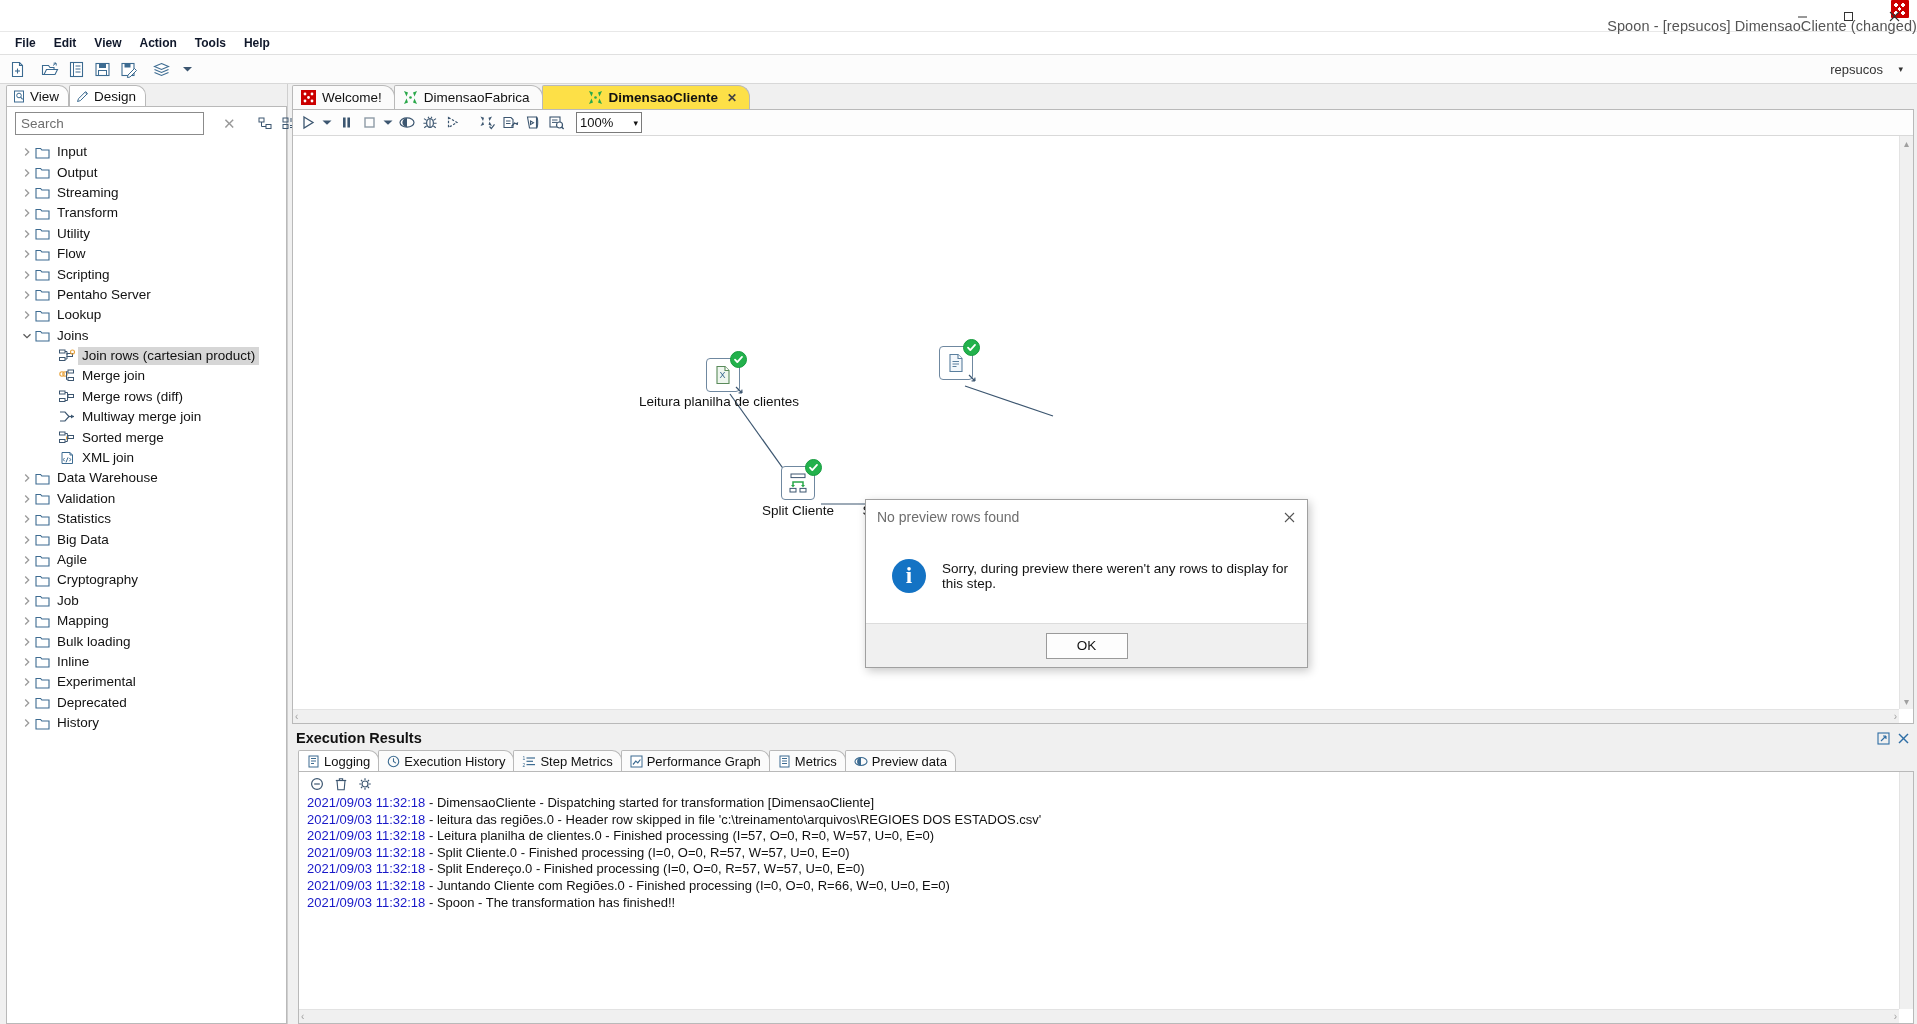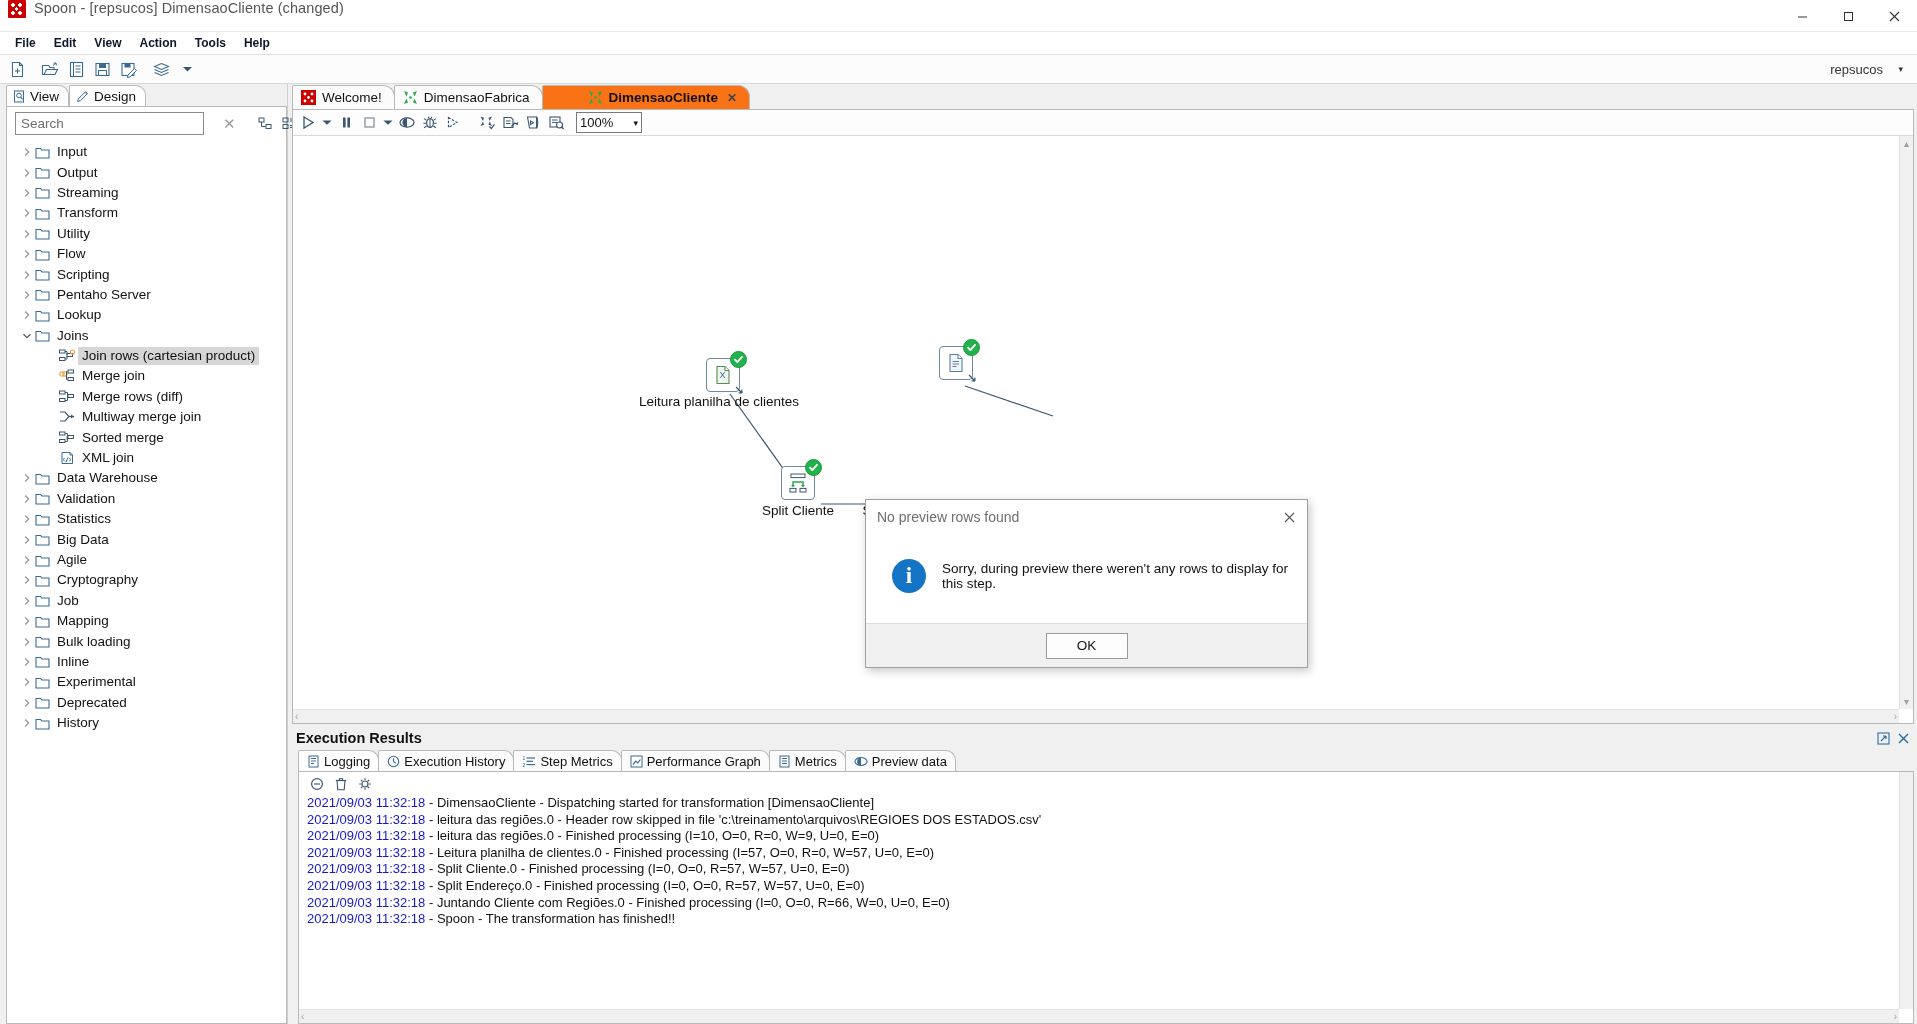--- a/index.html
+++ b/index.html
@@ -14,23 +14,24 @@
     width: 1917px; height: 1024px;
     position: relative;
     display: flex; flex-direction: column;
     background: #f0f0f0;
   }
 
   
   .titlebar {
     height: 32px; min-height: 32px;
     background: #ffffff;
-    display: flex; align-items: flex-start;
+    display: flex; align-items: flex-end;
     border-bottom: 1px solid #e8e8e8;
     position: relative;
+    flex-direction: column;
   }
   .titlebar .app-icon {
     width: 18px; height: 18px; margin-left: 8px; margin-right: 8px;
     background: #cc0000; border-radius: 1px;
     position: relative; flex: none;
   }
   .titlebar .app-icon::before {
     content: ""; position: absolute; left: 3px; top: 3px;
     width: 12px; height: 12px;
     background:
@@ -169,21 +170,21 @@
   .tabrow {
     height: 25px; display: flex; align-items: flex-end;
     padding-left: 4px; background: #f0f0f0;
   }
   .ttab {
     height: 24px; display: flex; align-items: center; gap: 6px;
     padding: 0 12px 0 8px; font-size: 13.5px; color: #111;
     background: #fbfbfb; border: 1px solid #b9b9b9; border-bottom: none;
     border-radius: 2px 12px 0 0; margin-right: -1px;
   }
-  .ttab.active { background: #f97316; font-weight: bold; padding-left: 45px; }
+  .ttab.active { background: #fde047; font-weight: bold; padding-left: 45px; }
   .ttab .closex { font-size: 12px; color: #444; margin-left: 3px; }
   .editor-area {
     flex: 1; display: flex; flex-direction: column;
     background: #ffffff; border: 1px solid #b9b9b9;
     margin-left: 4px; min-height: 0; position: relative;
   }
   .canvas-toolbar {
     height: 26px; display: flex; align-items: center;
     padding-left: 4px; gap: 1px;
     border-bottom: 1px solid #d9d9d9; background: #fdfdfd;
@@ -1167,21 +1168,20 @@
             <div class="log-tb-btn">
               <svg width="14" height="14" viewBox="0 0 14 14">
                   <circle cx="7" cy="7" r="3" fill="none" stroke="#3c5670" stroke-width="1.2"></circle>
                   <path d="M7 1.2v1.8M7 11v1.8M1.2 7h1.8M11 7h1.8M3 3l1.3 1.3M9.7 9.7l1.3 1.3M11 3L9.7 4.3M4.3 9.7L3 11" stroke="#3c5670" stroke-width="1.2"></path>
                 </svg>
             </div>
           </div>
           <div class="log-lines" id="log-container">
               <div class="log-line"><span class="log-ts">2021/09/03 11:32:18</span><span> - DimensaoCliente - Dispatching started for transformation [DimensaoCliente]</span></div>
               <div class="log-line"><span class="log-ts">2021/09/03 11:32:18</span><span> - leitura das regiões.0 - Header row skipped in file 'c:\treinamento\arquivos\REGIOES DOS ESTADOS.csv'</span></div>
-              <div class="log-line"><span class="log-ts">2021/09/03 11:32:18</span><span> - leitura das regiões.0 - Finished processing (I=10, O=0, R=0, W=9, U=0, E=0)</span></div>
               <div class="log-line"><span class="log-ts">2021/09/03 11:32:18</span><span> - Leitura planilha de clientes.0 - Finished processing (I=57, O=0, R=0, W=57, U=0, E=0)</span></div>
               <div class="log-line"><span class="log-ts">2021/09/03 11:32:18</span><span> - Split Cliente.0 - Finished processing (I=0, O=0, R=57, W=57, U=0, E=0)</span></div>
               <div class="log-line"><span class="log-ts">2021/09/03 11:32:18</span><span> - Split Endereço.0 - Finished processing (I=0, O=0, R=57, W=57, U=0, E=0)</span></div>
               <div class="log-line"><span class="log-ts">2021/09/03 11:32:18</span><span> - Juntando Cliente com Regiões.0 - Finished processing (I=0, O=0, R=66, W=0, U=0, E=0)</span></div>
               <div class="log-line"><span class="log-ts">2021/09/03 11:32:18</span><span> - Spoon - The transformation has finished!!</span></div>
             </div>
           <div class="hscroll">
             <div class="sb-arrow">‹</div>
             <div class="sb-arrow">›</div>
           </div>

